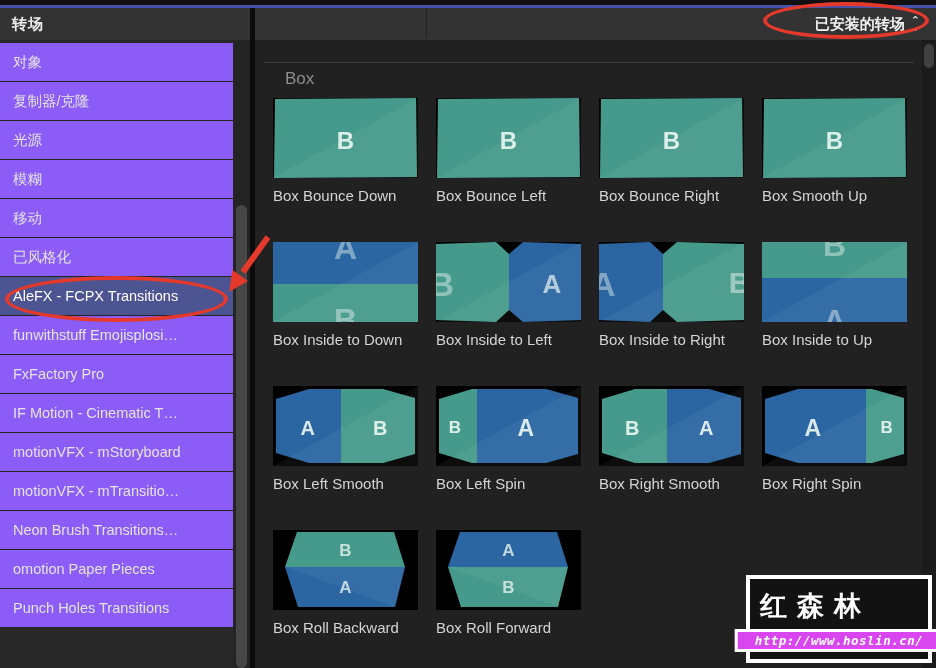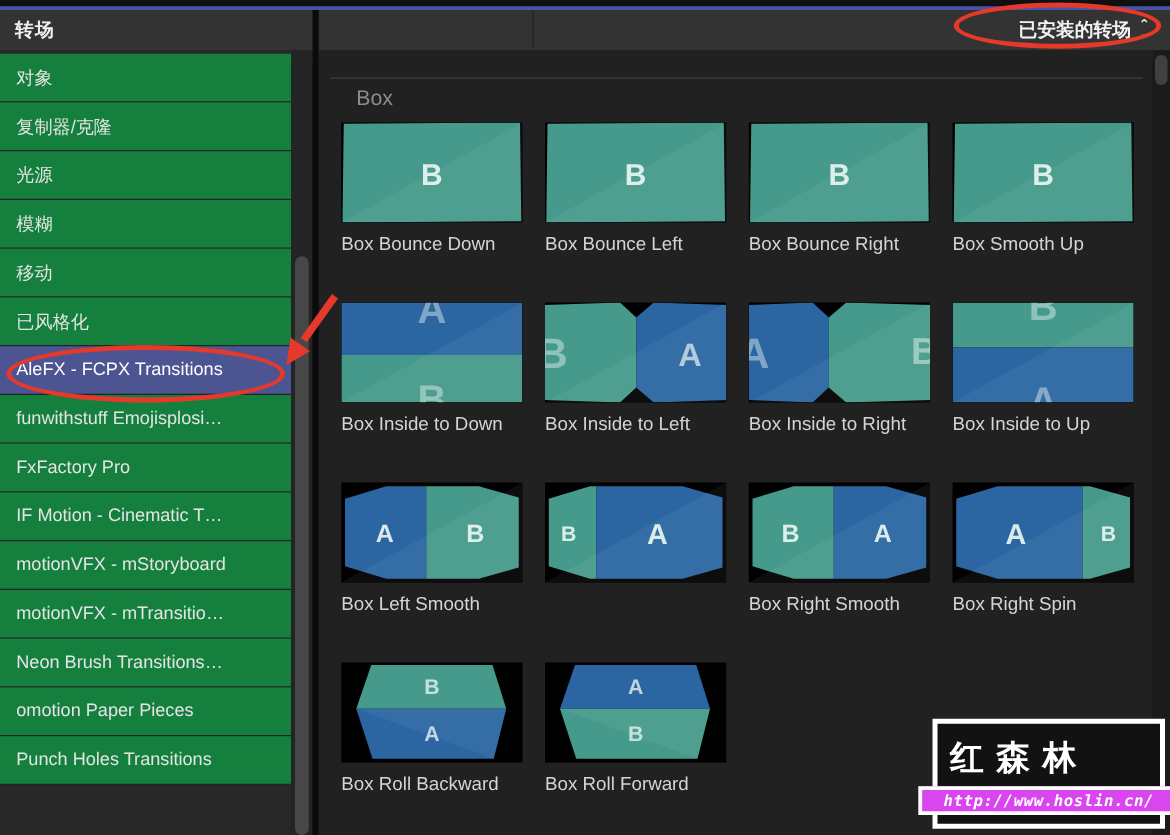--- a/index.html
+++ b/index.html
@@ -27,21 +27,21 @@
     color:#f2f2f2;font-size:15px;font-weight:700;cursor:default;
   }
   .chevrons{display:flex;flex-direction:column;align-items:center;line-height:6px;font-size:11px;color:#e8e8e8;font-weight:700;}
   .chevrons span{height:7px;display:block;}
   
   .sidebar{
     position:absolute;left:0;top:40px;width:233px;height:628px;background:#282828;
   }
   .side-row{
     height:39px;display:flex;align-items:center;padding-left:13px;box-sizing:border-box;
-    color:#e4e4e4;font-size:14.5px;background:#15803d;border-bottom:1px solid #232323;
+    color:#e4e4e4;font-size:14.5px;background:#8b5cf6;border-bottom:1px solid #232323;
     white-space:nowrap;overflow:hidden;
   }
   .side-row.first{margin-top:3px;}
   .side-row.selected{background:#4d5492;color:#ffffff;}
   .side-scroll-gutter{
     position:absolute;left:233px;top:40px;width:17px;height:628px;background:#242424;
   }
   .side-scroll-thumb{
     position:absolute;left:236px;top:205px;width:11px;height:463px;border-radius:6px;background:#474747;
   }
@@ -249,20 +249,21 @@
       <div class="cell">
         <div class="thumb">
           <svg width="145" height="80" viewBox="0 0 145 80" xmlns="http://www.w3.org/2000/svg">
             <polygon points="3,13 36,3 41,3 41,77 36,77 3,67" fill="#459a8b"></polygon>
             <polygon points="41,3 110,3 142,12 142,68 110,77 41,77" fill="#2b66a3"></polygon>
             <polygon points="0,80 145,0 145,80" fill="#ffffff" fill-opacity="0.05"></polygon>
             <text x="18.85" y="41.6" fill="#e9f5f1" fill-opacity="0.92" font-size="17" font-weight="600" text-anchor="middle" dominant-baseline="central" font-family="Liberation Sans, DejaVu Sans, sans-serif">B</text>
             <text x="89.9" y="41.6" fill="#e9f5f1" fill-opacity="0.92" font-size="23" font-weight="600" text-anchor="middle" dominant-baseline="central" font-family="Liberation Sans, DejaVu Sans, sans-serif">A</text>
           </svg>
         </div>
+        <div class="thumb-label">Box Left Spin</div>
       </div>
       <div class="cell">
         <div class="thumb">
           <svg width="145" height="80" viewBox="0 0 145 80" xmlns="http://www.w3.org/2000/svg">
             <polygon points="3,13 36,3 68,3 68,77 36,77 3,67" fill="#459a8b"></polygon>
             <polygon points="68,3 110,3 142,12 142,68 110,77 68,77" fill="#2b66a3"></polygon>
             <polygon points="0,80 145,0 145,80" fill="#ffffff" fill-opacity="0.05"></polygon>
             <text x="33.35" y="41.6" fill="#e9f5f1" fill-opacity="0.92" font-size="20" font-weight="600" text-anchor="middle" dominant-baseline="central" font-family="Liberation Sans, DejaVu Sans, sans-serif">B</text>
             <text x="107.3" y="41.6" fill="#e9f5f1" fill-opacity="0.92" font-size="20" font-weight="600" text-anchor="middle" dominant-baseline="central" font-family="Liberation Sans, DejaVu Sans, sans-serif">A</text>
           </svg>

